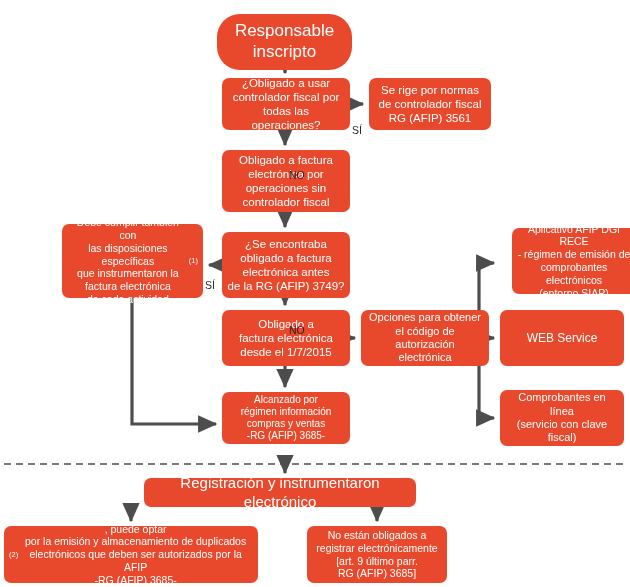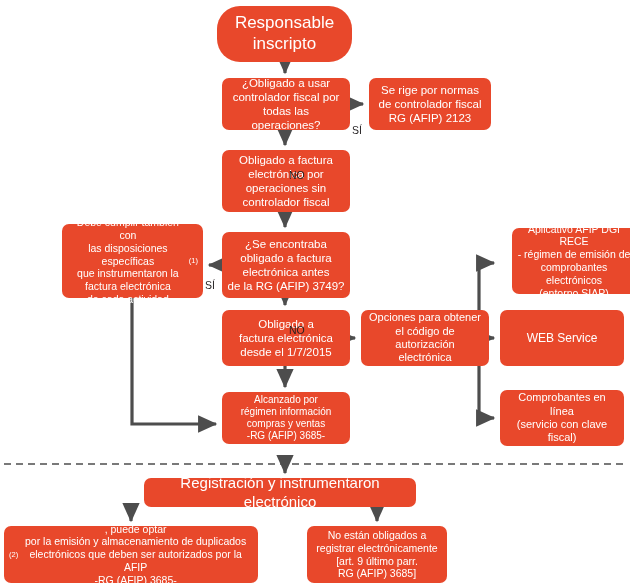--- a/index.html
+++ b/index.html
@@ -28,21 +28,21 @@
     display: flex;
     align-items: center;
     justify-content: center;
     text-align: center;
     box-sizing: border-box;
     line-height: 1.22;
     padding: 3px 5px;
     z-index: 3;
     white-space: pre-line;
   }
-  .n-start     { left: 217px; top: 6px;   width: 135px; height: 56px;  font-size: 17px; border-radius: 23px; }
+  .n-start     { left: 217px; top: 14px;   width: 135px; height: 56px;  font-size: 17px; border-radius: 23px; }
   .n-q1        { left: 222px; top: 78px;  width: 128px; height: 52px;  font-size: 11.5px; }
   .n-rg3561    { left: 369px; top: 78px;  width: 122px; height: 52px;  font-size: 11.5px; }
   .n-oblig-fe  { left: 222px; top: 150px; width: 128px; height: 62px;  font-size: 11.5px; }
   .n-q2        { left: 222px; top: 232px; width: 128px; height: 66px;  font-size: 11.5px; }
   .n-disp      { left: 62px;  top: 224px; width: 141px; height: 74px;  font-size: 10.5px; }
   .n-aplic     { left: 500px; top: 228px; width: 124px; height: 66px;  font-size: 10.5px; margin-left: 12px; }
   .n-fe2015    { left: 222px; top: 310px; width: 128px; height: 56px;  font-size: 11.5px; }
   .n-opciones  { left: 361px; top: 310px; width: 128px; height: 56px;  font-size: 11px; }
   .n-web       { left: 500px; top: 310px; width: 124px; height: 56px;  font-size: 12px; text-align: right; }
   .n-alcanzado { left: 222px; top: 392px; width: 128px; height: 52px;  font-size: 10px; }
@@ -112,21 +112,21 @@
 
 <div class="node n-start">Responsable
 inscripto</div>
 
 <div class="node n-q1">¿Obligado a usar
 controlador fiscal por
 todas las operaciones?</div>
 
 <div class="node n-rg3561">Se rige por normas
 de controlador fiscal
-RG (AFIP) 2123</div>
+RG (AFIP) 3561</div>
 
 <div class="node n-oblig-fe">Obligado a factura
 electrónica por
 operaciones sin
 controlador fiscal</div>
 
 <div class="node n-q2">¿Se encontraba
 obligado a factura
 electrónica antes
 de la RG (AFIP) 3749?</div>

